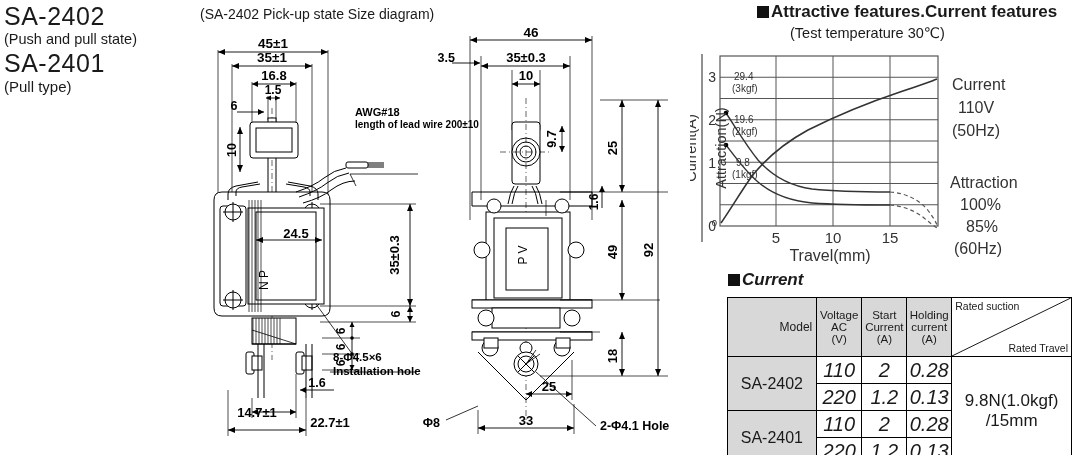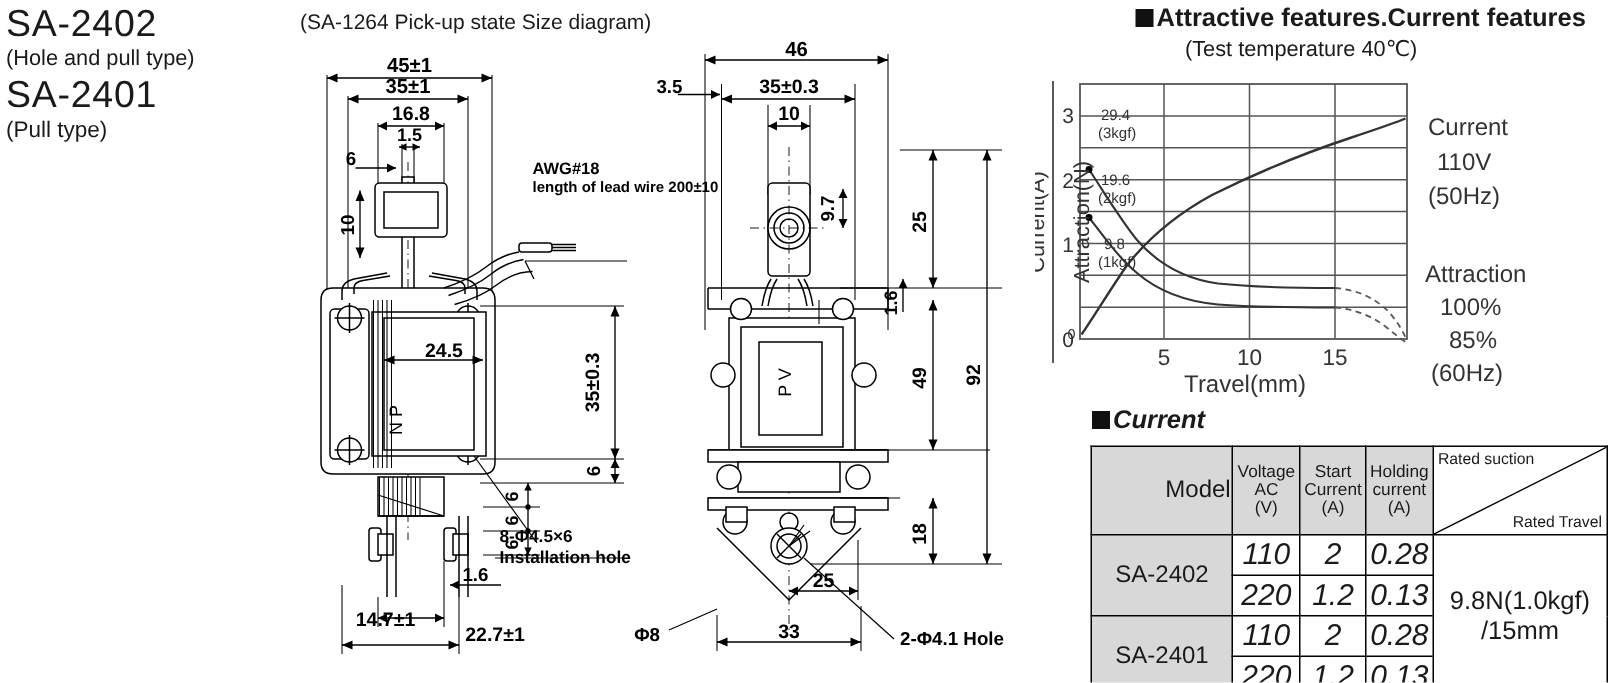--- a/index.html
+++ b/index.html
@@ -33,42 +33,42 @@
   #chart{left:690px;top:50px;}
   .ctext{font-family:"Liberation Sans",sans-serif;fill:#333;}
 
   
   #cur-table{left:727px;top:297px;border-collapse:collapse;
              font-size:15px;background:#fff;}
   #cur-table td,#cur-table th{border:1px solid #000;text-align:center;
              font-weight:normal;padding:0;}
   #cur-table .hd{background:#d8d8d8;}
   #cur-table .mdl{background:#d8d8d8;width:96px;font-size:16px;}
-  #cur-table .hdr-model{font-size:16px;padding-left:48px;}
+  #cur-table .hdr-model{font-size:12px;padding-left:48px;}
   .hsm{font-size:11.5px;line-height:12px;display:block;}
   .w-v{width:52px;}.w-s{width:50px;margin-top:16px;}.w-h{width:50px;margin-top:16px;}
   .rated{position:relative;width:148px;height:58px;padding:0;margin-top:16px;}
   .rated .r1{position:absolute;left:3px;top:2px;font-size:10.5px;}
   .rated .r2{position:absolute;right:3px;bottom:2px;font-size:10.5px;text-align:center;}
   .rated .diag{position:absolute;left:0;top:0;width:100%;height:100%;}
   .bigval{font-size:17px;line-height:20px;text-align:left;padding:4px 0 0 6px;}
   .numcell{font-size:20px;height:26px;font-style:italic;}
 </style>
 </head>
 <body>
 
 <div class="abs nb" id="model-a">SA-2402</div>
-<div class="abs nb" id="model-a-sub">(Hole and pull type)</div>
+<div class="abs nb" id="model-a-sub">(Push and pull state)</div>
 <div class="abs nb" id="model-b">SA-2401</div>
 <div class="abs nb" id="model-b-sub">(Pull type)</div>
 
-<div class="abs nb" id="dim-caption">(SA-1264  Pick-up state Size diagram)</div>
+<div class="abs nb" id="dim-caption">(SA-2402  Pick-up state Size diagram)</div>
 
 <div class="abs nb" id="feat-head"><span class="sq"></span><span>Attractive features.Current features</span></div>
-<div class="abs nb" id="feat-sub">(Test temperature 40℃)</div>
+<div class="abs nb" id="feat-sub">(Test temperature 30℃)</div>
 
 <svg class="abs" id="drawing" width="700" height="455">
   <g fill="none" stroke="#000" stroke-width="1" shape-rendering="geometricPrecision">
 
   <g stroke="#000" stroke-width="0.7">
     <line x1="218" y1="50" x2="218" y2="250"></line>
     <line x1="328" y1="50" x2="328" y2="250"></line>
     <line x1="232" y1="64" x2="232" y2="210"></line>
     <line x1="312" y1="64" x2="312" y2="210"></line>
     <line x1="252" y1="82" x2="252" y2="140"></line>

